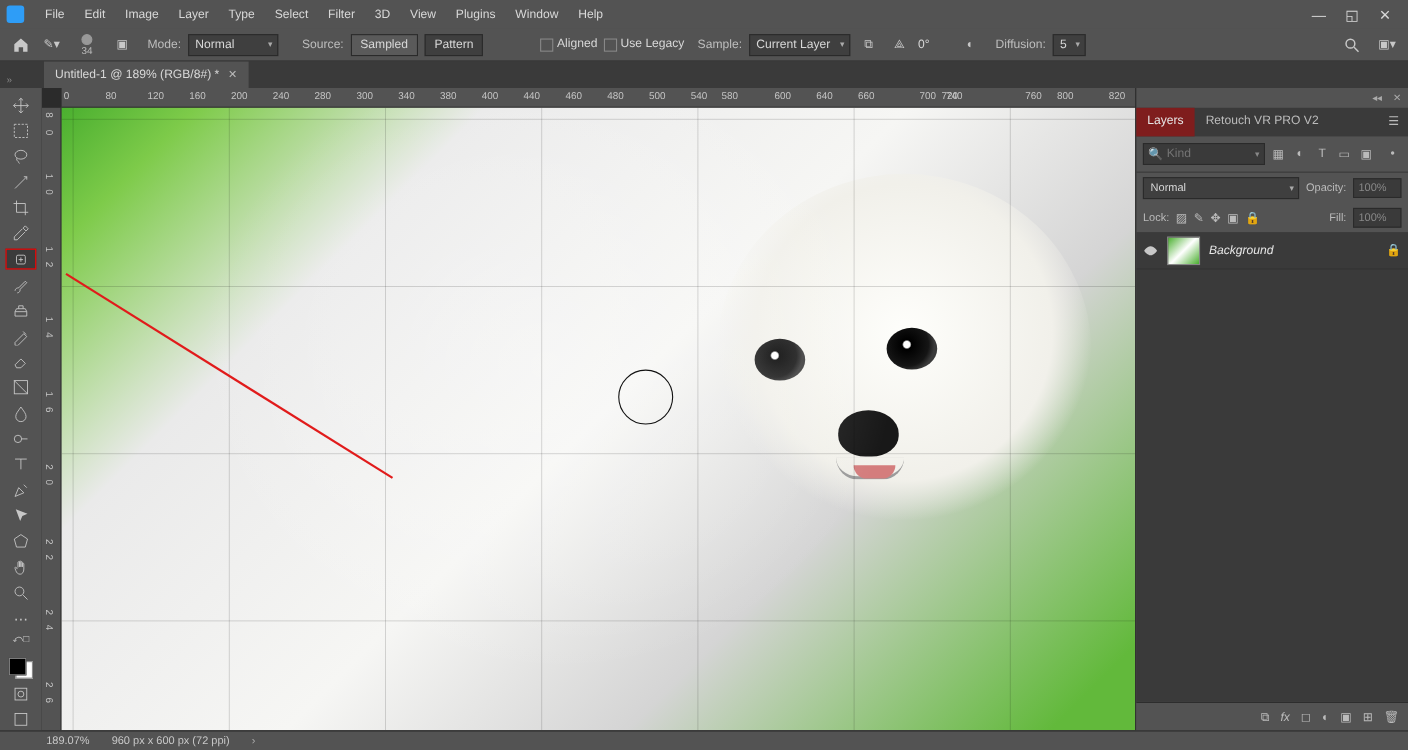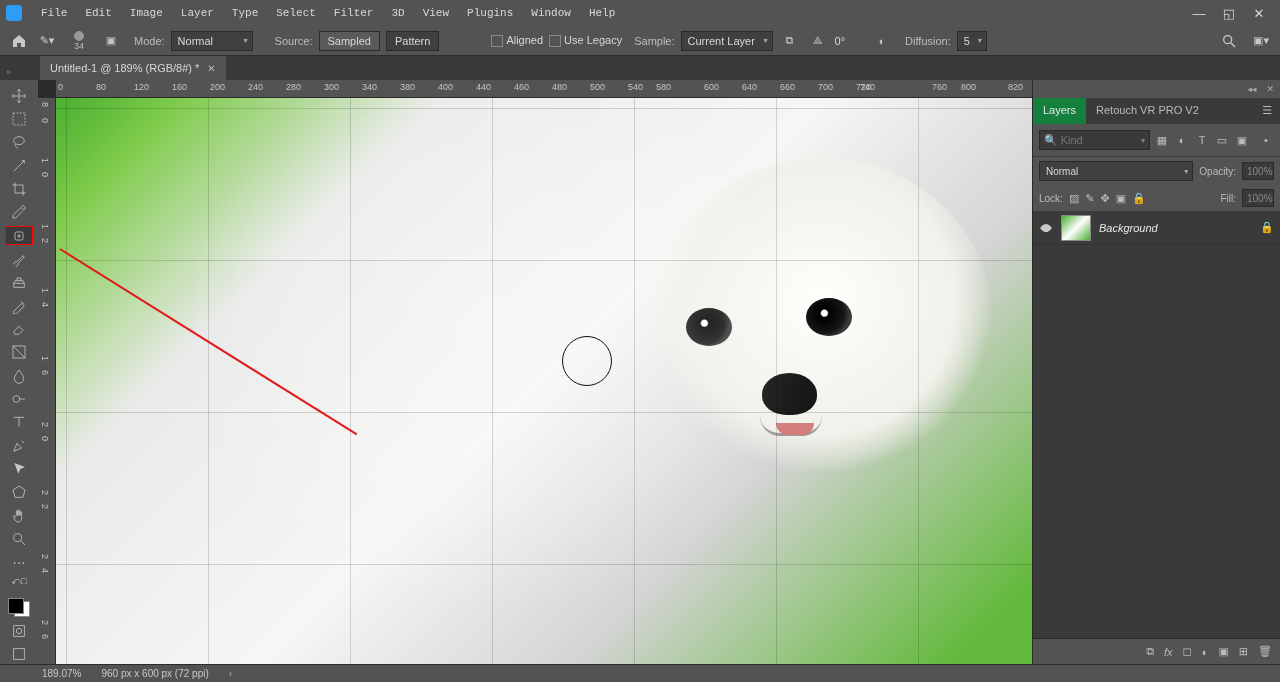--- a/index.html
+++ b/index.html
@@ -24,21 +24,20 @@
   }
   .app-icon {
     width: 16px; height: 16px;
     background: #2e9df7;
     border-radius: 3px;
     margin-right: 10px;
   }
   .menubar .menu-item {
     padding: 4px 9px;
     cursor: default;
-    font-family: Liberation Mono, monospace;
   }
   .win-controls {
     margin-left: auto;
     display: flex;
   }
   .win-controls span {
     width: 30px;
     text-align: center;
     font-size: 13px;
     cursor: default;
@@ -319,21 +318,21 @@
     display:flex;
     background:#3a3a3a;
     height:26px;
   }
   .panel-tab {
     padding:6px 10px;
     color:#bbb;
     cursor:default;
   }
   .panel-tab.active {
-    background:#15803d;
+    background:#7f1d1d;
     color:#e6e6e6;
   }
   .panel-menu {
     margin-left:auto;
     padding:6px 8px;
     color:#bbb;
   }
   .filter-row {
     display:flex;
     align-items:center;
@@ -362,21 +361,21 @@
     display:flex;
     align-items:center;
     gap:6px;
     padding:4px 6px;
     font-size:10px;
     color:#bbb;
   }
   .blend-row .dropdown { flex:1; min-width:80px; }
   .field {
     background:#3a3a3a; border:1px solid #2a2a2a;
-    height:18px; width:32px; padding:0 4px;
+    height:18px; width:44px; padding:0 4px;
     display:flex; align-items:center; color:#888;
   }
   .lock-row .licon{ font-size:11px; color:#bbb; }
 
   .layerlist {
     flex:1;
     background:#3a3a3a;
     overflow:auto;
   }
   .layer-row {
@@ -649,21 +648,21 @@
         <span class="tick" style="left: 382px;">400</span>
         <span class="tick" style="left: 420px;">440</span>
         <span class="tick" style="left: 458px;">460</span>
         <span class="tick" style="left: 496px;">480</span>
         <span class="tick" style="left: 534px;">500</span>
         <span class="tick" style="left: 572px;">540</span>
         <span class="tick" style="left: 600px;">580</span>
         <span class="tick" style="left: 648px;">600</span>
         <span class="tick" style="left: 686px;">640</span>
         <span class="tick" style="left: 724px;">660</span>
-        <span class="tick" style="left: 762px;">700</span>
+        <span class="tick" style="left: 780px;">700</span>
         <span class="tick" style="left: 800px;">720</span>
         <span class="tick" style="left: 804px;">740</span>
         <span class="tick" style="left: 876px;">760</span>
         <span class="tick" style="left: 905px;">800</span>
         <span class="tick" style="left: 952px;">820</span>
       </div>
     <div class="ruler-v">
       <span class="tick" style="top:4px">8</span>
       <span class="tick" style="top:20px">0</span>
       <span class="tick" style="top:60px">1</span>

